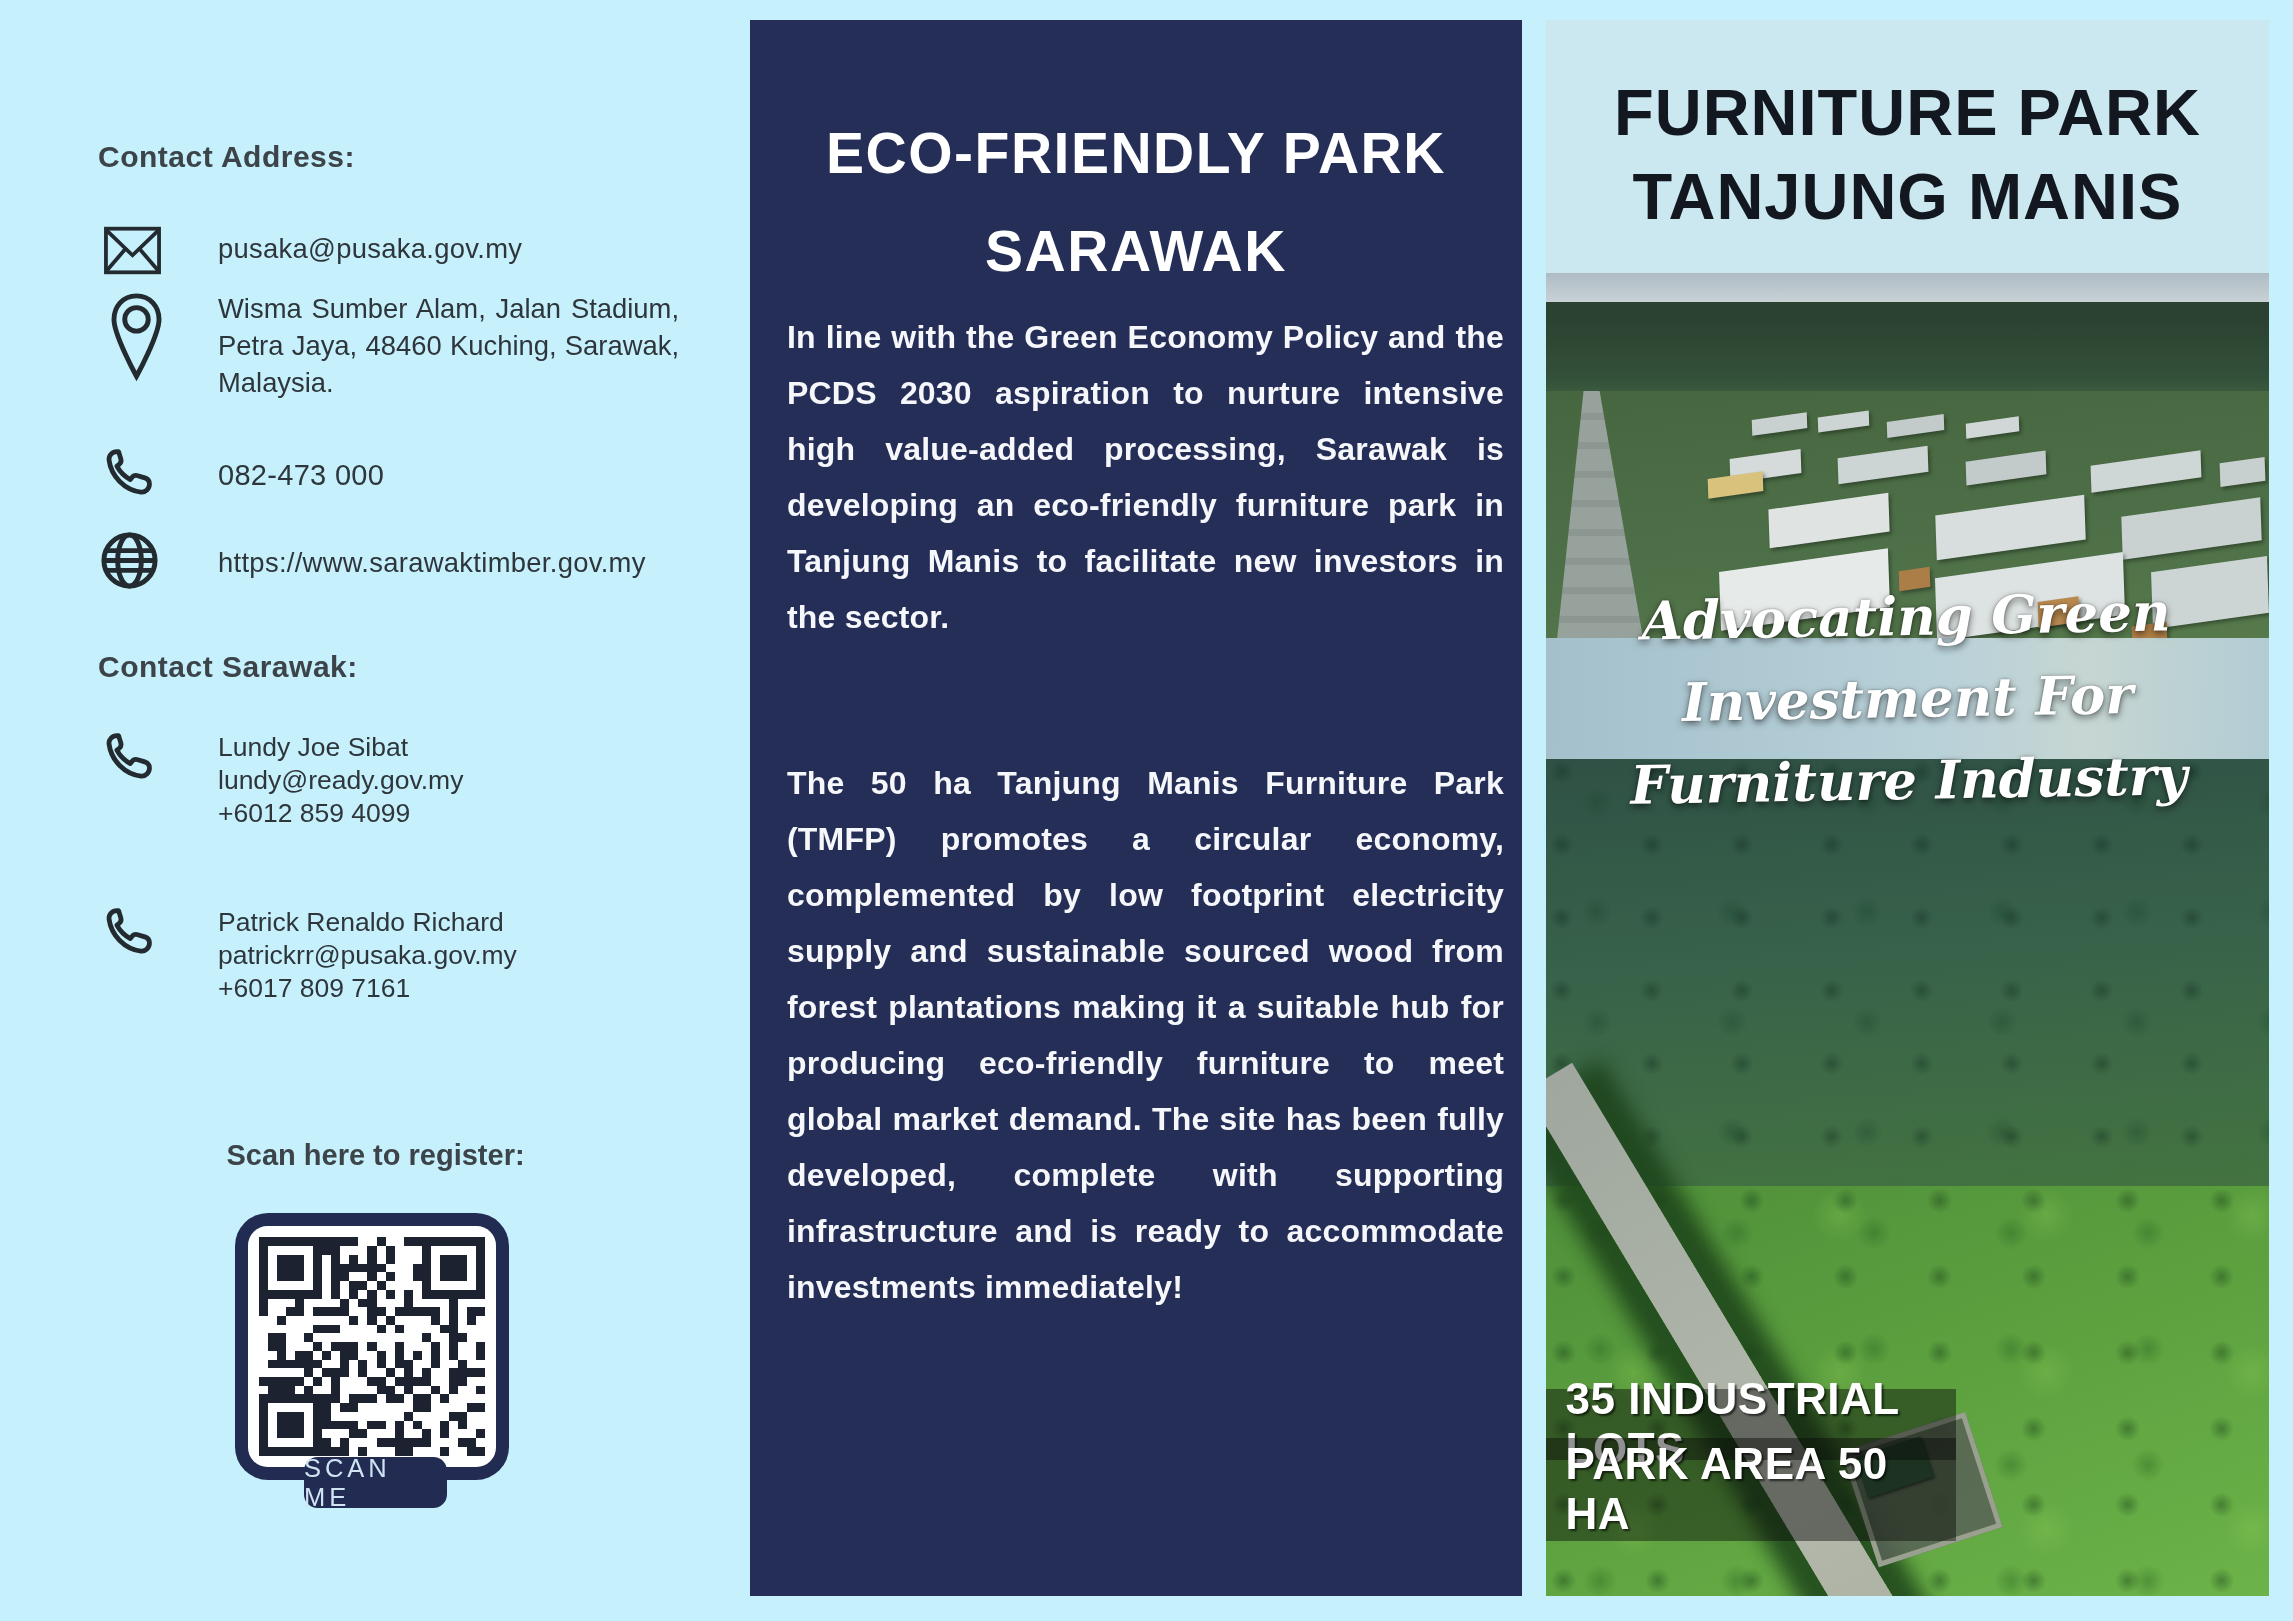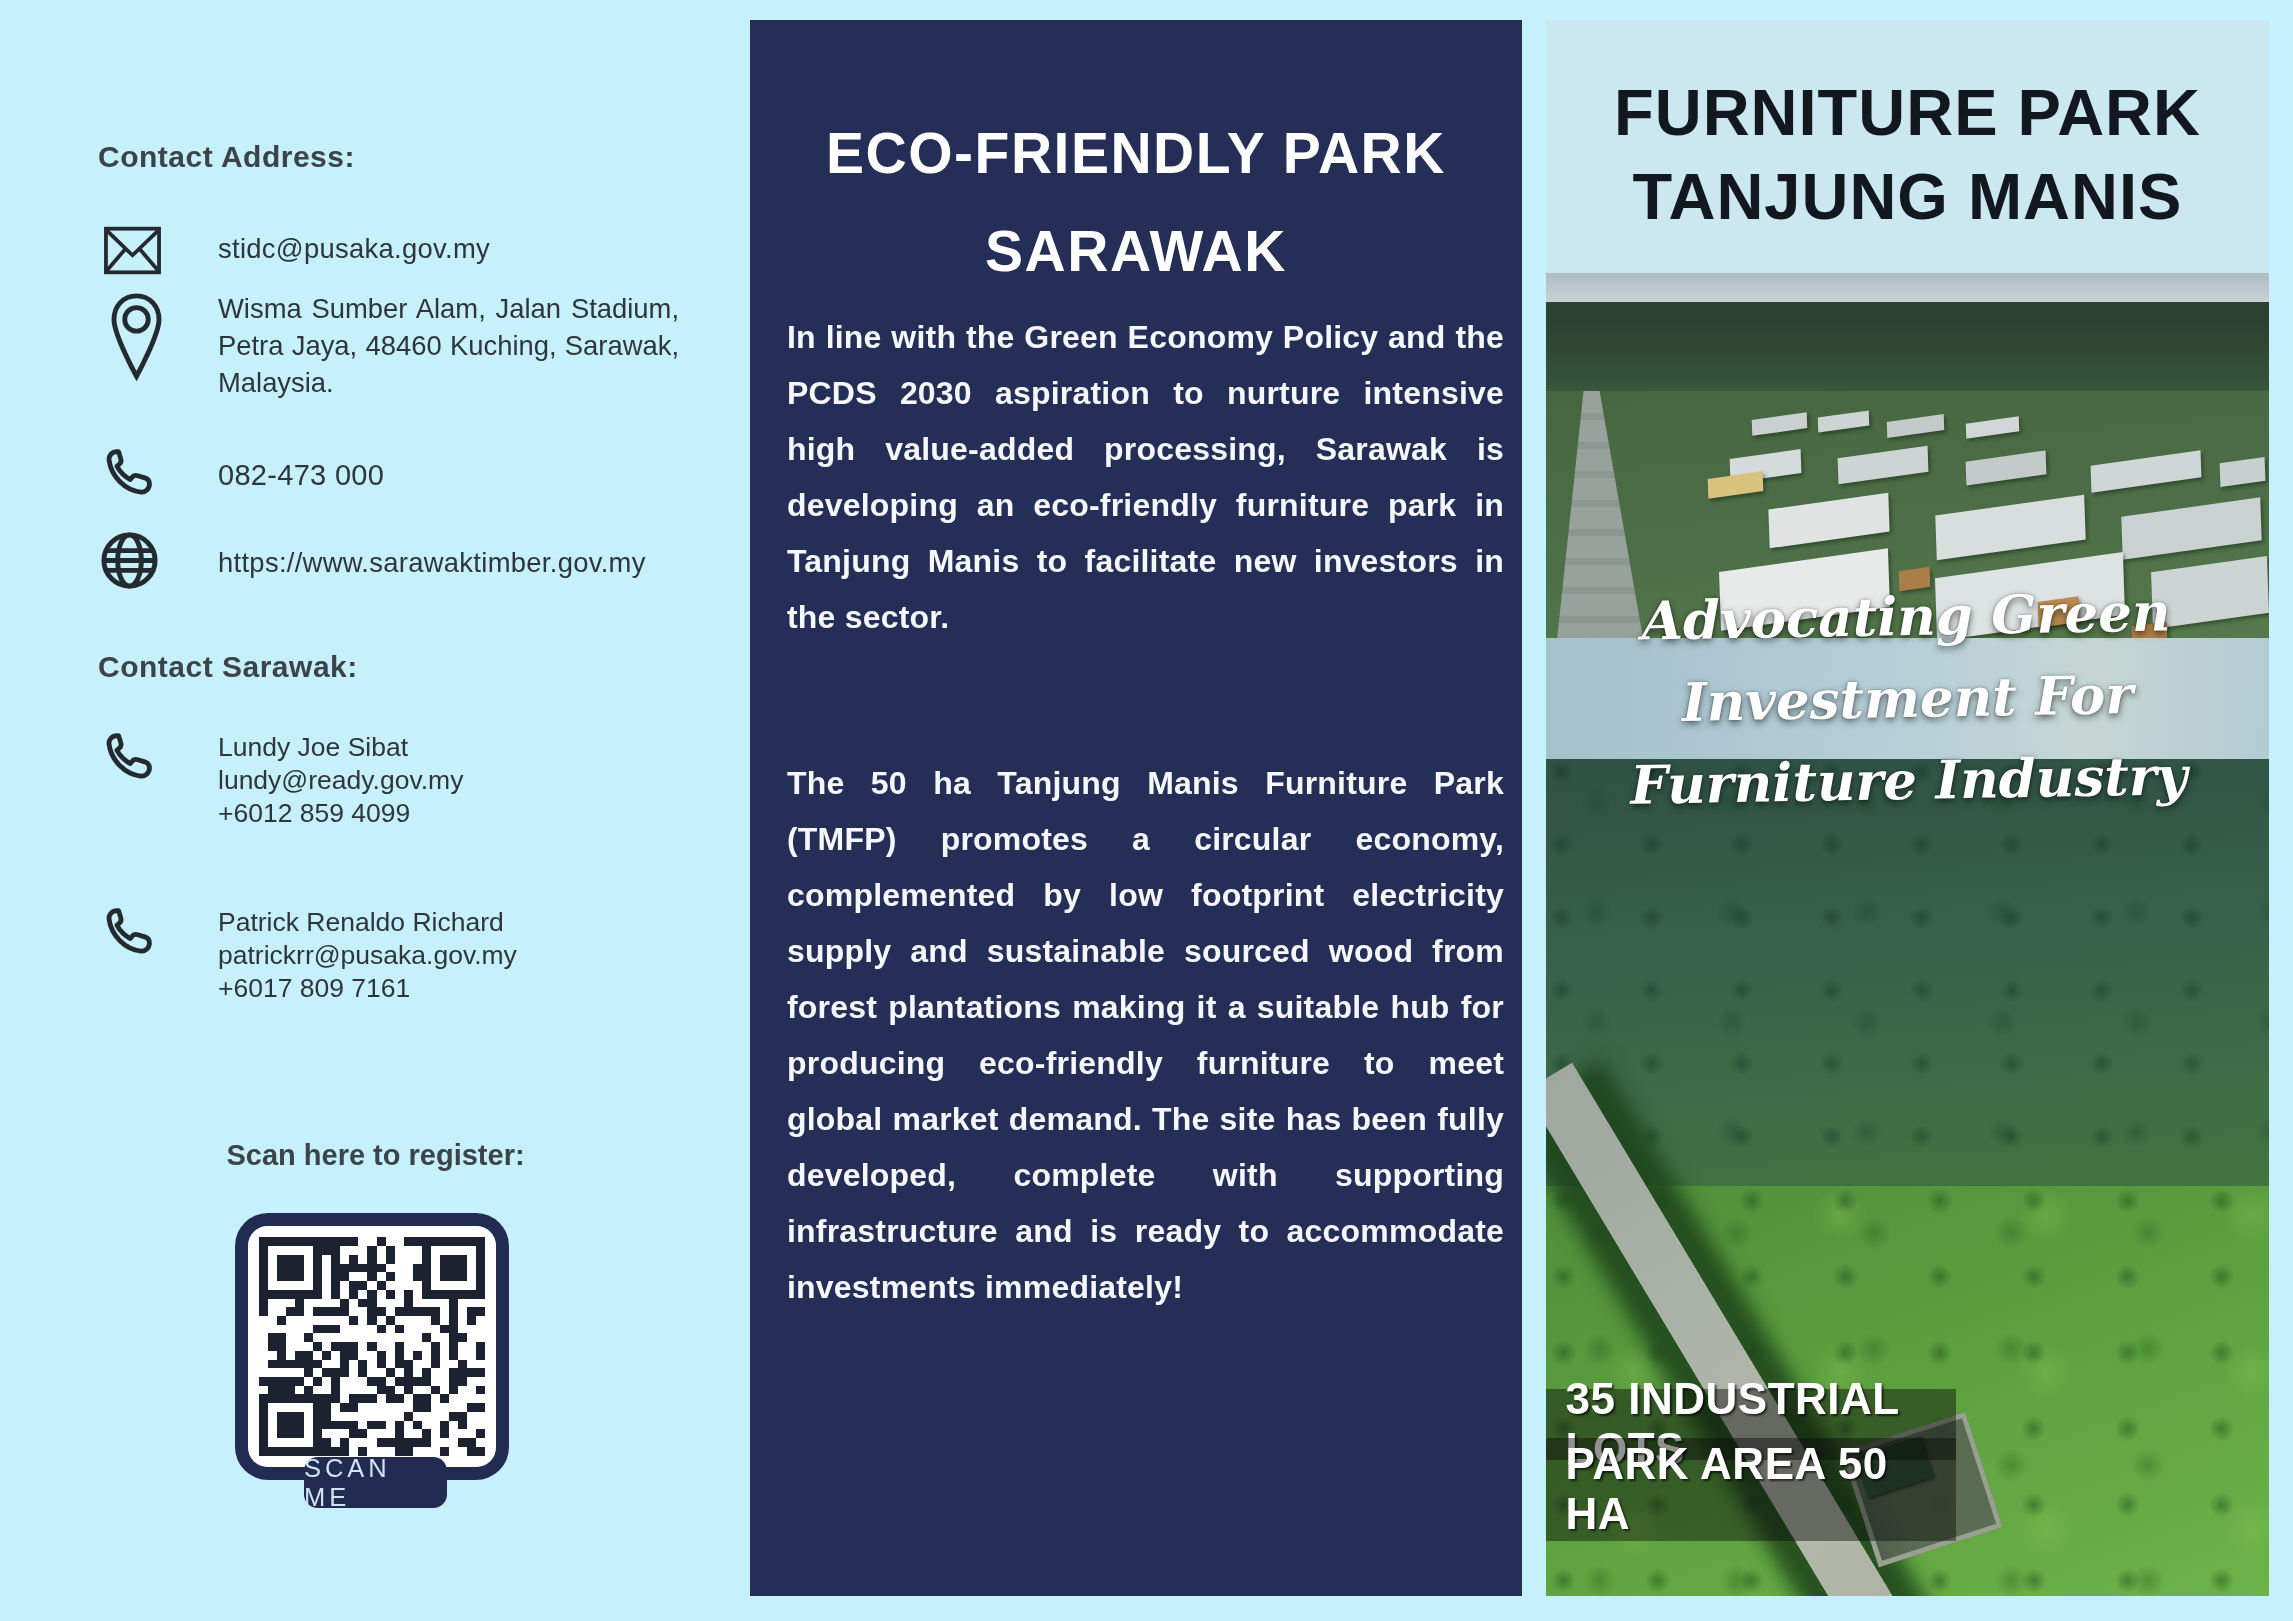--- a/index.html
+++ b/index.html
@@ -149,21 +149,21 @@
 
   <span class="icon" style="left:102px;top:223px;width:61px;height:55px;">
     <svg viewBox="0 0 64 58">
         <g fill="none" stroke="#232b30" stroke-width="4">
       <rect x="4" y="6" width="56" height="46"></rect>
       <path d="M5 8 L32 34 L59 8"></path>
       <path d="M5 50 L24 28 M59 50 L40 28"></path>
     </g>
       </svg>
   </span>
-  <div class="left-text" style="left:218px;top:233px;">stidc@pusaka.gov.my</div>
+  <div class="left-text" style="left:218px;top:233px;">pusaka@pusaka.gov.my</div>
 
   <span class="icon" style="left:108px;top:290px;width:57px;height:96px;">
     <svg viewBox="0 0 58 98">
         <g fill="none" stroke="#232b30" stroke-width="5">
       <path d="M29 6 C15 6 6 17 6 30 c0 16 23 58 23 58 s23-42 23-58 C52 17 43 6 29 6 z"></path>
       <circle cx="29" cy="30" r="12"></circle>
     </g>
       </svg>
   </span>
   <div class="address-block">Wisma Sumber Alam, Jalan Stadium, Petra Jaya, 48460 Kuching, Sarawak, Malaysia.</div>

